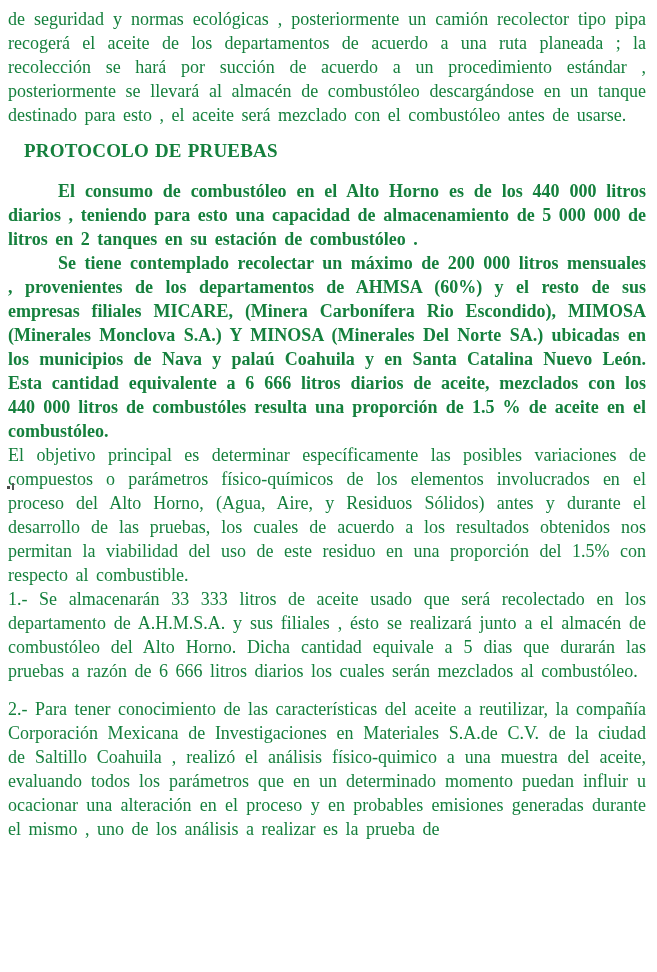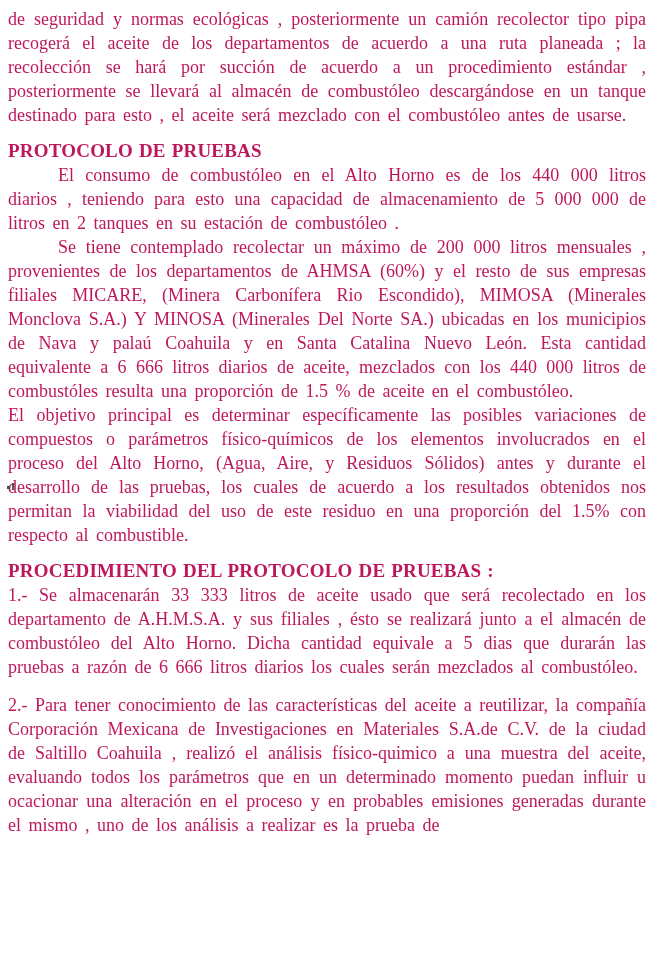--- a/index.html
+++ b/index.html
@@ -15,32 +15,33 @@
   .page {
     position: relative;
     box-sizing: border-box;
     width: 657px;
     height: 972px;
     padding: 7px 11px 0 8px;
     background: #ffffff;
     font-family: "Liberation Serif", "DejaVu Serif", serif;
     font-size: 18px;
     line-height: 24px;
-    color: #be185d;
+    color: #15803d;
     text-align: justify;
     word-spacing: 3px;
   }
   .para {
     margin: 0;
   }
   .para.indent {
     text-indent: 50px;
+    font-weight: bold;
   }
   .heading {
-    margin: 0;
+    margin: 16px;
     font-size: 19px;
     font-weight: bold;
     letter-spacing: 0.2px;
     text-align: left;
     word-spacing: 1px;
   }
   .h-protocolo { margin-top: 12px; }
   .h-objetivo { margin-top: 22px; }
   .h-procedimiento { margin-top: 12px; }
   .gap-before { margin-top: 14px; }
@@ -76,19 +77,18 @@
 
   <p class="para indent">El consumo de combustóleo en el Alto Horno es de los 440 000 litros diarios , teniendo para esto una capacidad de almacenamiento de 5 000 000 de litros en 2 tanques en su estación de combustóleo .</p>
 
   <p class="para indent">Se tiene contemplado recolectar un máximo de 200 000 litros mensuales , provenientes de los departamentos de AHMSA (60%) y el resto de sus empresas filiales  MICARE, (Minera Carbonífera Rio Escondido), MIMOSA (Minerales Monclova S.A.) Y MINOSA (Minerales Del Norte SA.) ubicadas en los municipios de Nava y palaú Coahuila y en Santa Catalina Nuevo León.  Esta cantidad equivalente a 6 666 litros diarios de aceite, mezclados con los 440 000 litros de combustóles resulta una proporción de 1.5 % de aceite en el combustóleo.</p>
 
   <span class="speck"></span>
 
 
   <p class="para">El objetivo principal es determinar específicamente las posibles variaciones de compuestos o parámetros físico-químicos de los elementos involucrados en el proceso del Alto Horno, (Agua, Aire, y Residuos Sólidos) antes y durante el desarrollo de las pruebas, los cuales de acuerdo a los resultados obtenidos nos permitan la viabilidad del uso de este residuo en una proporción del 1.5% con respecto al combustible.</p>
 
-  <h2 class="heading h-procedimiento">PROCEDIMIENTO DEL PROTOCOLO DE PRUEBAS :</h2>
 
   <p class="para">1.- Se almacenarán 33 333 litros de aceite usado que será recolectado en los departamento de A.H.M.S.A.  y sus filiales , ésto se realizará junto a el almacén de combustóleo del Alto Horno.  Dicha cantidad equivale a 5 dias que durarán las pruebas a razón de 6 666 litros diarios los cuales serán mezclados al combustóleo.</p>
 
   <p class="para gap-before">2.- Para tener conocimiento de las características del aceite a reutilizar, la compañía Corporación Mexicana  de Investigaciones en Materiales S.A.de C.V. de la ciudad de Saltillo Coahuila , realizó el análisis físico-quimico a una muestra del aceite, evaluando todos los parámetros que en un determinado momento puedan influir u ocacionar una alteración en el proceso y en probables emisiones generadas durante el mismo , uno de los análisis a realizar es la prueba de</p>
 
 </div>
 
 </body></html>

